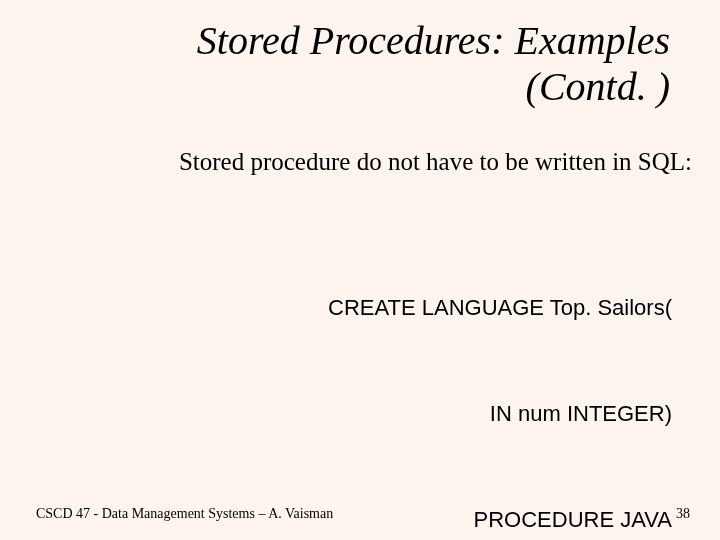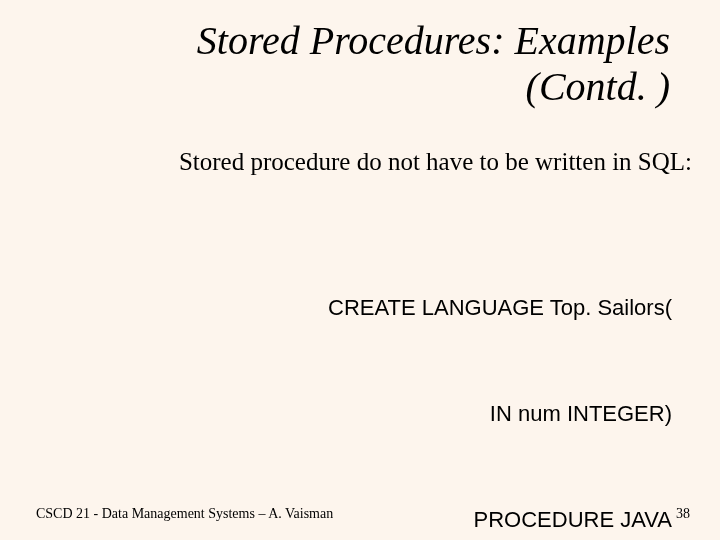--- a/index.html
+++ b/index.html
@@ -77,16 +77,16 @@
 
   <div class="body">Stored procedure do not have to be written in SQL:</div>
 
   <div class="code">
     <div>CREATE LANGUAGE Top. Sailors(</div>
     <div class="indent">IN num INTEGER)</div>
     <div>PROCEDURE JAVA</div>
     
   </div>
 
-  <div class="footer-left">CSCD 21 - Data Management Systems – A. Vaisman</div>
+  <div class="footer-left">CSCD 47 - Data Management Systems – A. Vaisman</div>
   <div class="footer-right">38</div>
 
 </div>
 
 </body></html>

